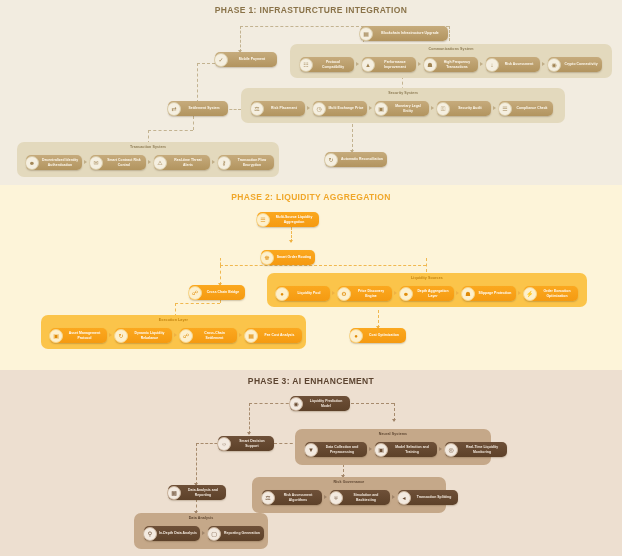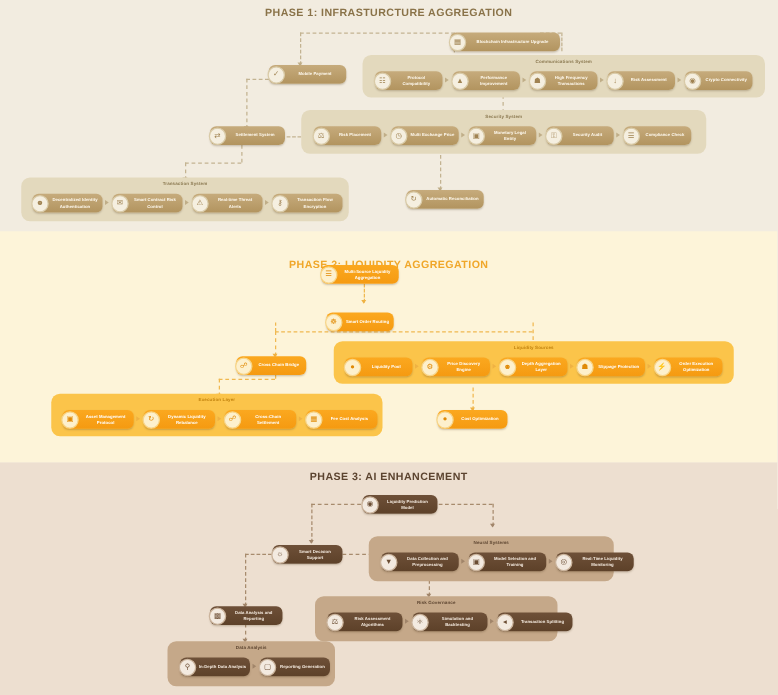--- a/index.html
+++ b/index.html
@@ -11,21 +11,21 @@
   .phase { position: relative; width: 622px; overflow: hidden; }
   #phase1 { height: 185px; background: #f2ece0; }
   #phase2 { height: 185px; background: #fdf4d9; }
   #phase3 { height: 186px; background: #eddfd0; }
 
   .phase-title {
     position: absolute; left: 0; right: 0; text-align: center;
     font-size: 8.5px; font-weight: bold; letter-spacing: 0.35px;
   }
   #phase1 .phase-title { top: 5px;  color: #8a7349; }
-  #phase2 .phase-title { top: 21px;  color: #f0a72a; }
+  #phase2 .phase-title { top: 7px;  color: #f0a72a; }
   #phase3 .phase-title { top: 6px;  color: #5c4430; }
 
   
   .group {
     position: absolute; border-radius: 7px;
   }
   .g1 { background: #e3d9bd; }
   .g2 { background: #fbc44a; }
   .g3 { background: #c5a889; }
 
@@ -92,21 +92,21 @@
     border-left: 2.5px solid transparent; border-right: 2.5px solid transparent;
   }
   .adn1 { border-top: 3px solid #c0ae88; }
   .adn2 { border-top: 3px solid #efb243; }
   .adn3 { border-top: 3px solid #a1856a; }
 </style>
 </head>
 <body>
 
 <div class="phase" id="phase1">
-  <div class="phase-title">PHASE 1: INFRASTURCTURE AGGREGATION</div>
+  <div class="phase-title">PHASE 1: INFRASTURCTURE INTEGRATION</div>
 
   <div class="conn v-dash c1" style="left:363px; top:39px; height:9px;"></div>
   <div class="conn h-dash c1" style="left:240px; top:26px; width:124px;"></div>
   <div class="conn v-dash c1" style="left:240px; top:26px; height:26px;"></div>
   <div class="arrow-dn adn1" style="left:237.5px; top:50px;"></div>
   <div class="conn h-dash c1" style="left:432px; top:26px; width:17px;"></div>
   <div class="conn v-dash c1" style="left:449px; top:26px; height:15px;"></div>
 
   <div class="conn v-dash c1" style="left:197px; top:63px; height:40px;"></div>
   <div class="arrow-dn adn1" style="left:194.5px; top:101px;"></div>

